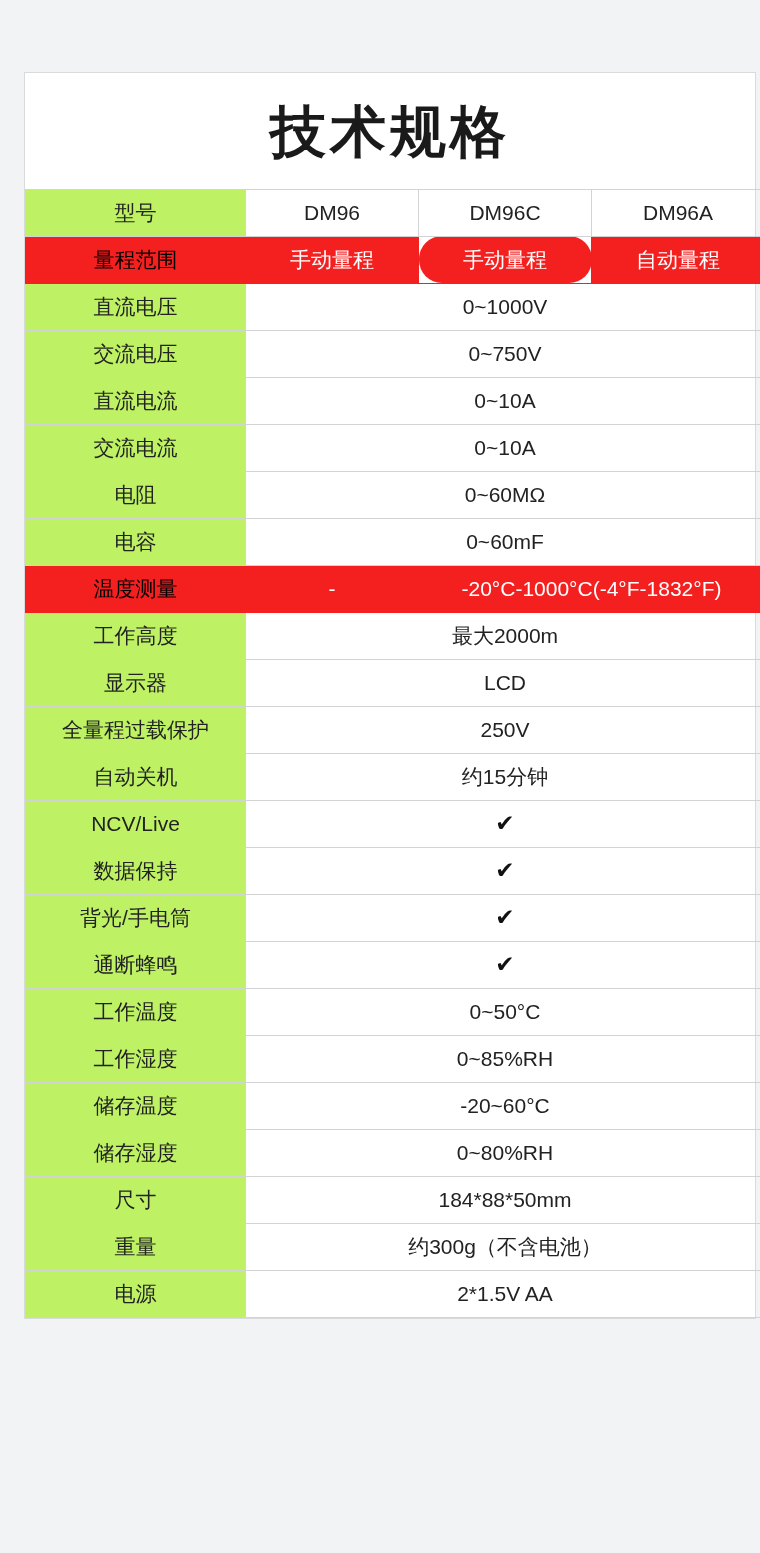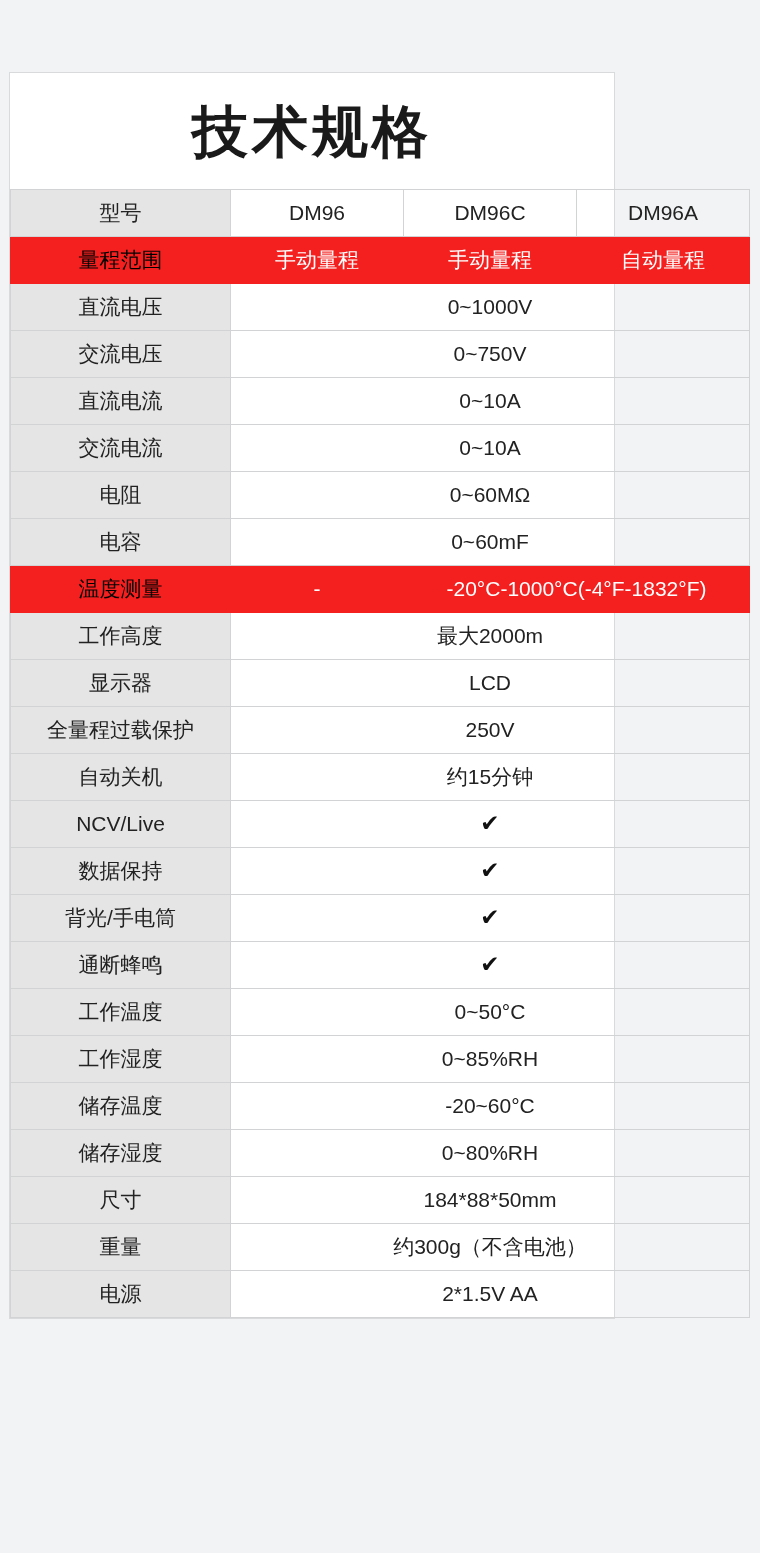--- a/index.html
+++ b/index.html
@@ -11,23 +11,23 @@
   .page {
     width: 760px;
     height: 1553px;
     position: relative;
     background: #f2f3f5;
     box-sizing: border-box;
     overflow: hidden;
   }
   .spec-card {
     position: absolute;
-    left: 9px;
+    left: 24px;
     top: 72px;
-    width: 606px;
+    width: 732px;
     background: #ffffff;
     border: 1px solid #d9dadc;
     box-sizing: border-box;
   }
   .spec-title {
     text-align: center;
     font-size: 56px;
     font-weight: bold;
     color: #1a1a1a;
     letter-spacing: 4px;
@@ -44,42 +44,42 @@
     font-size: 21px;
     color: #222222;
     height: 47px;
     text-align: center;
     vertical-align: middle;
     padding: 0 4px;
     box-sizing: border-box;
   }
   td.label {
     width: 220px;
-    background: #e5e5e5;
+    background: #bef264;
     text-align: center;
     font-size: 21px;
     color: #1f1f1f;
   }
   tr.red td {
     background: #f42020;
     color: #ffffff;
     border-color: #f42020;
     font-size: 21px;
   }
   tr.red td.label {
     background: #f42020;
     color: #000000;
   }
   .check {
     font-size: 23px;
     color: #111111;
     font-weight: bold;
   }
   .col-a { width: 173px; }
-  .col-b { width: 173px; }
+  .col-b { width: 173px; border-radius: 23px; }
   .col-c { width: 173px; }
 </style>
 </head>
 <body>
 
 <div class="page">
   <div class="spec-card">
     <div class="spec-title">技术规格</div>
     <table class="spec-table">
       <tbody>

